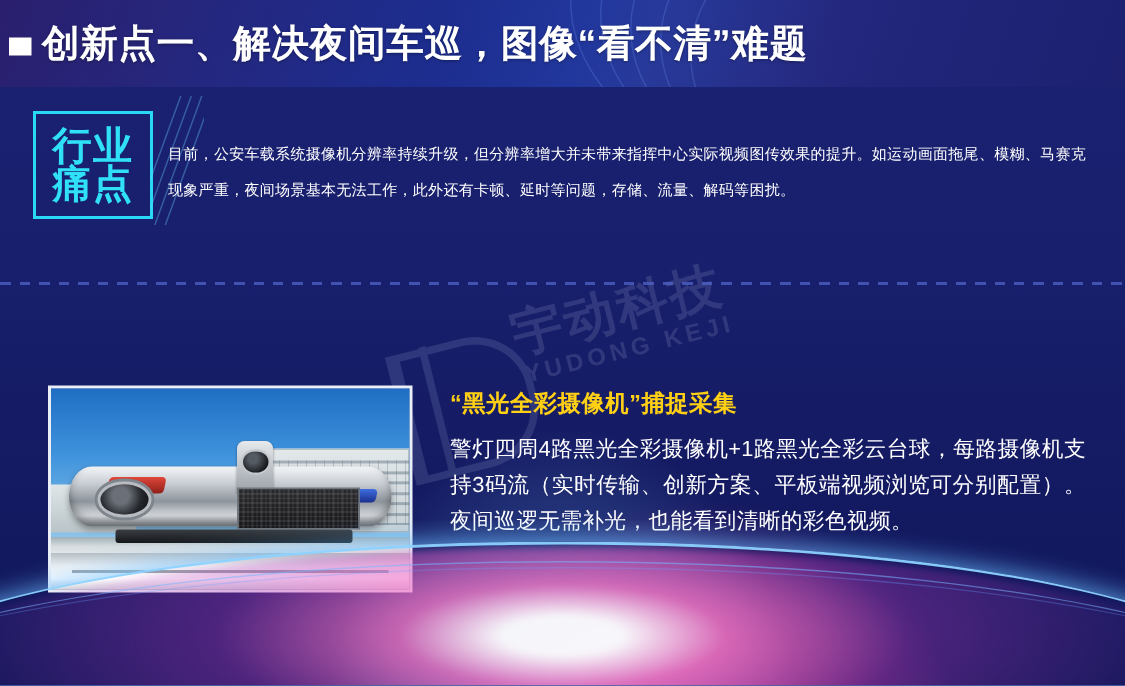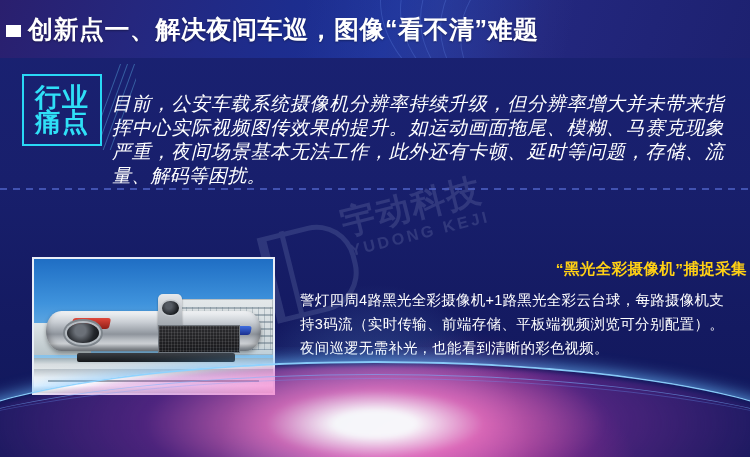--- a/index.html
+++ b/index.html
@@ -79,23 +79,22 @@
   .badge-deco i{
     position:absolute;top:-12px;width:1px;height:112px;background:rgba(110,210,255,.35);
     transform:rotate(20deg);display:block;
   }
   .pain-heading{
     position:absolute;left:112px;top:12px;
     font-size:15px;font-weight:bold;color:#2fe0f7;letter-spacing:.3px;white-space:nowrap;
   }
   .pain-body{
     position:absolute;left:112px;top:34px;width:612px;
-    font-size:19px;line-height:24px;color:#ffffff;text-align:justify;
+    font-size:10px;line-height:24px;color:#ffffff;text-align:justify;
     letter-spacing:.2px;
-    font-style:italic;
   }
 
   
   .divider{
     position:absolute;left:0;top:188px;width:750px;height:2px;
     background:repeating-linear-gradient(90deg,#4f63c8 0 7px,rgba(79,99,200,0) 7px 13px);
     opacity:.75;
   }
 
   
@@ -185,23 +184,23 @@
   }
   .roof{
     position:absolute;left:0;right:0;bottom:0;height:18%;
     background:linear-gradient(180deg,#b9c1c7 0%,#eef1f3 35%,#ffffff 70%,#d5dade 100%);
   }
   .roof-seam{
     position:absolute;left:6%;right:6%;bottom:8%;height:2px;background:#9aa3aa;
   }
 
   .sol-heading{
-    position:absolute;left:317px;top:259px;width:430px;
+    position:absolute;left:300px;top:259px;width:430px;
     font-size:15.5px;font-weight:bold;color:#ffd014;letter-spacing:.4px;
-    text-align:right;white-space:nowrap;
+    text-align:left;white-space:nowrap;
   }
   .sol-body{
     position:absolute;left:300px;top:288px;width:424px;
     font-size:14.5px;line-height:24px;color:#ffffff;text-align:justify;letter-spacing:.2px;
   }
 
   
   .sweep{position:absolute;left:0;bottom:0;width:750px;height:110px;overflow:hidden;}
   .sweep .glow{
     position:absolute;left:-14%;bottom:-118px;width:128%;height:210px;border-radius:50%;
@@ -274,21 +273,21 @@
     <div class="lens"></div>
     <div class="ptz"></div>
     <div class="ptz-lens"></div>
     <div class="led"></div>
     <div class="mount"></div>
     <div class="roof"></div>
     <div class="roof-seam"></div>
   </div>
 
   <div class="sol-heading">“黑光全彩摄像机”捕捉采集</div>
-  <div class="sol-body">警灯四周4路黑光全彩摄像机+1路黑光全彩云台球，每路摄像机支持3码流（实时传输、前端存储、平板端视频浏览可分别配置）。夜间巡逻无需补光，也能看到清晰的彩色视频。</div>
+  <div class="sol-body">警灯四周4路黑光全彩摄像机+1路黑光全彩云台球，每路摄像机支持3码流（实时传输、创新方案、平板端视频浏览可分别配置）。夜间巡逻无需补光，也能看到清晰的彩色视频。</div>
 
   <div class="sweep">
     <div class="glow"></div>
     <div class="arc3"></div>
     <div class="arc2"></div>
     <div class="arc1"></div>
   </div>
 
 </div>
 

